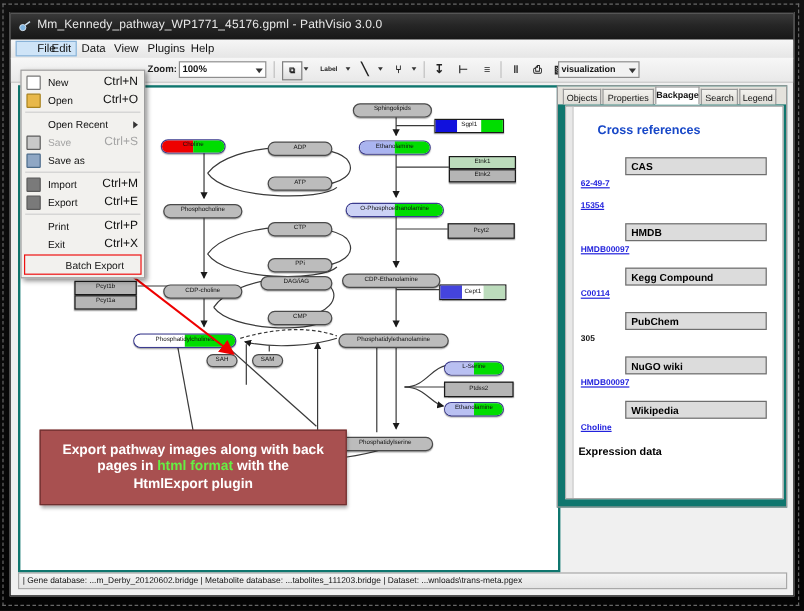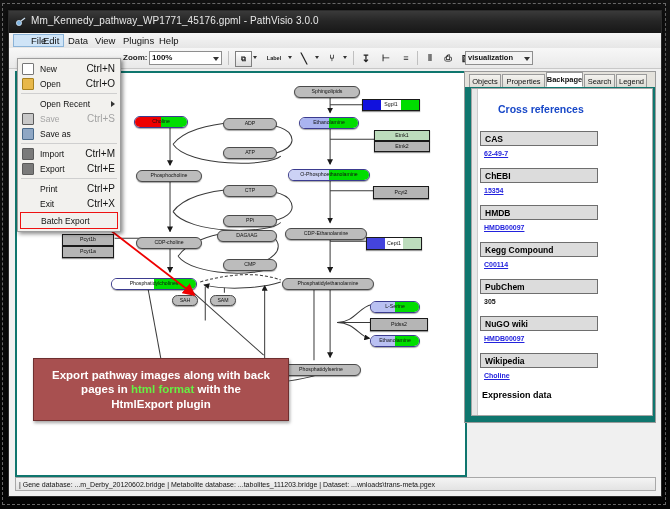--- a/index.html
+++ b/index.html
@@ -89,21 +89,21 @@
      box-sizing:border-box;}
   .tab.active{background:#fff;top:0;height:15px;font-weight:bold;border-bottom:1px solid #fff;}
   #rbody{position:absolute;left:6px;top:16px;right:2px;bottom:6px;background:#fff;
      border:1px solid #a6a6a6;box-sizing:border-box;overflow:hidden;}
   #rscroll{position:absolute;left:0;top:0;width:5px;bottom:0;background:#e8e8e8;
      border-right:1px solid #ccc;}
   #rcontent{position:absolute;left:8px;top:0;right:2px;bottom:0;padding-top:14px;box-sizing:border-box;}
   #crossref{font-size:10.5px;font-weight:bold;color:#1848c8;margin:0 0 16px 18px;}
   .xr-head{width:118px;height:15px;background:#dcdcdc;border:1px solid #6e6e6e;
      box-sizing:border-box;display:flex;align-items:center;padding-left:4px;
-     font-size:8.5px;font-weight:bold;color:#000;margin-bottom:4px;}
+     font-size:8.5px;font-weight:bold;color:#000;margin-bottom:4px;margin-left:41px;}
   .xr-val{font-size:7px;color:#2222dd;text-decoration:underline;font-weight:bold;
      margin:0 0 11px 4px;display:block;}
   .xr-val.plain{color:#111;text-decoration:none;}
   #exprdata{font-size:9px;font-weight:bold;color:#000;margin-left:2px;margin-top:2px;}
 
   
   #statusbar{position:absolute;left:6px;bottom:5px;width:641px;height:14px;
      background:linear-gradient(180deg,#f4f4f4,#e3e3e3);border:1px solid #a8a8a8;
      box-sizing:border-box;font-size:7px;color:#111;display:flex;align-items:center;
      padding-left:3px;white-space:nowrap;overflow:hidden;}
@@ -397,21 +397,20 @@
         <div class="tab" style="left:151px;width:31px">Legend</div>
       </div>
 
       <div id="rbody">
         <div id="rscroll"></div>
         <div id="rcontent">
           <div id="crossref">Cross references</div>
           <div id="xr-list">
               <div class="xr-head">CAS</div>
               <a class="xr-val">62-49-7</a>
-              <div class="xr-head">ChEBI</div>
               <a class="xr-val">15354</a>
               <div class="xr-head">HMDB</div>
               <a class="xr-val">HMDB00097</a>
               <div class="xr-head">Kegg Compound</div>
               <a class="xr-val">C00114</a>
               <div class="xr-head">PubChem</div>
               <a class="xr-val plain">305</a>
               <div class="xr-head">NuGO wiki</div>
               <a class="xr-val">HMDB00097</a>
               <div class="xr-head">Wikipedia</div>
@@ -463,20 +462,20 @@
           </div>
           <div class="fm-sep"></div>
           <div class="fm-row">
             <span class="fm-lbl">Print</span>
             <span class="fm-acc">Ctrl+P</span>
           </div>
           <div class="fm-row">
             <span class="fm-lbl">Exit</span>
             <span class="fm-acc">Ctrl+X</span>
           </div>
-          <div id="fm-batch" class="fm-row" style="border-color: rgb(238, 17, 17);">
+          <div id="fm-batch" class="fm-row" style="border-color: rgb(238, 17, 17); justify-content: center;">
             <span class="fm-lbl">Batch Export</span>
           </div>
         </div>
     </div>
 
   </div>
 </div>
 
 </body></html>

